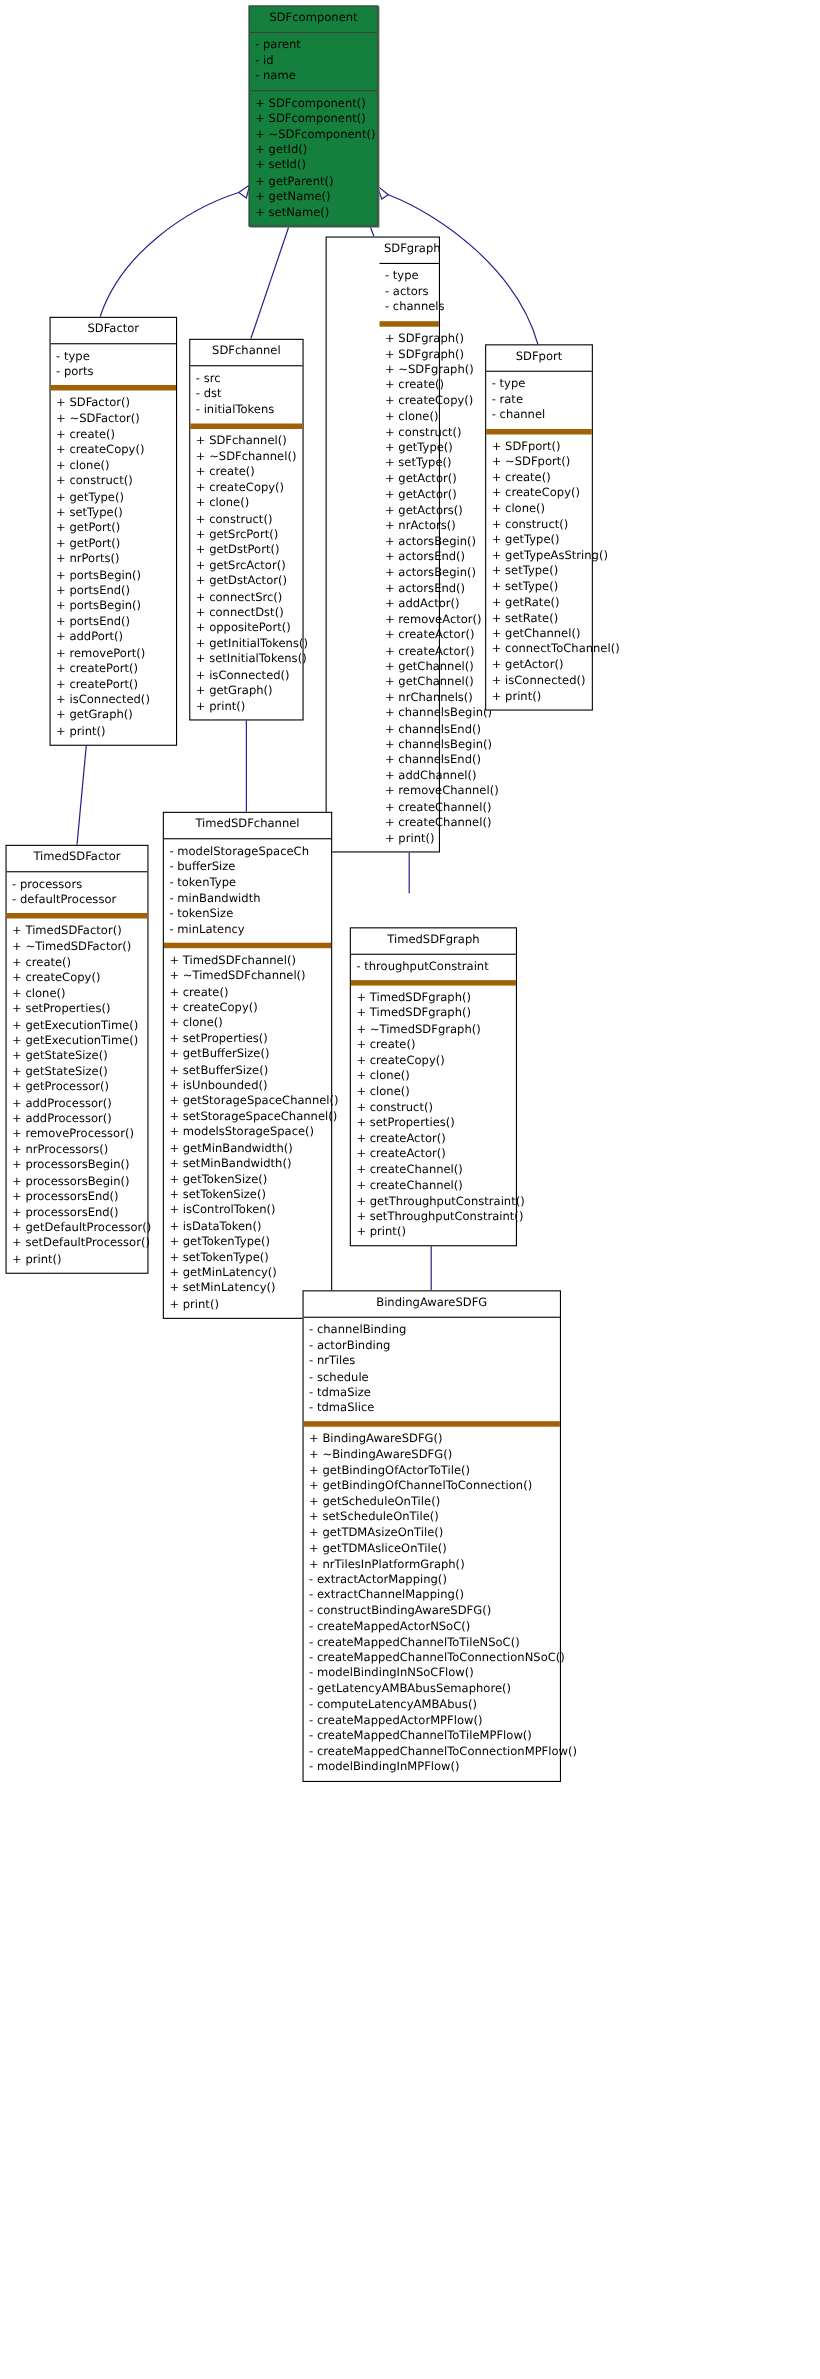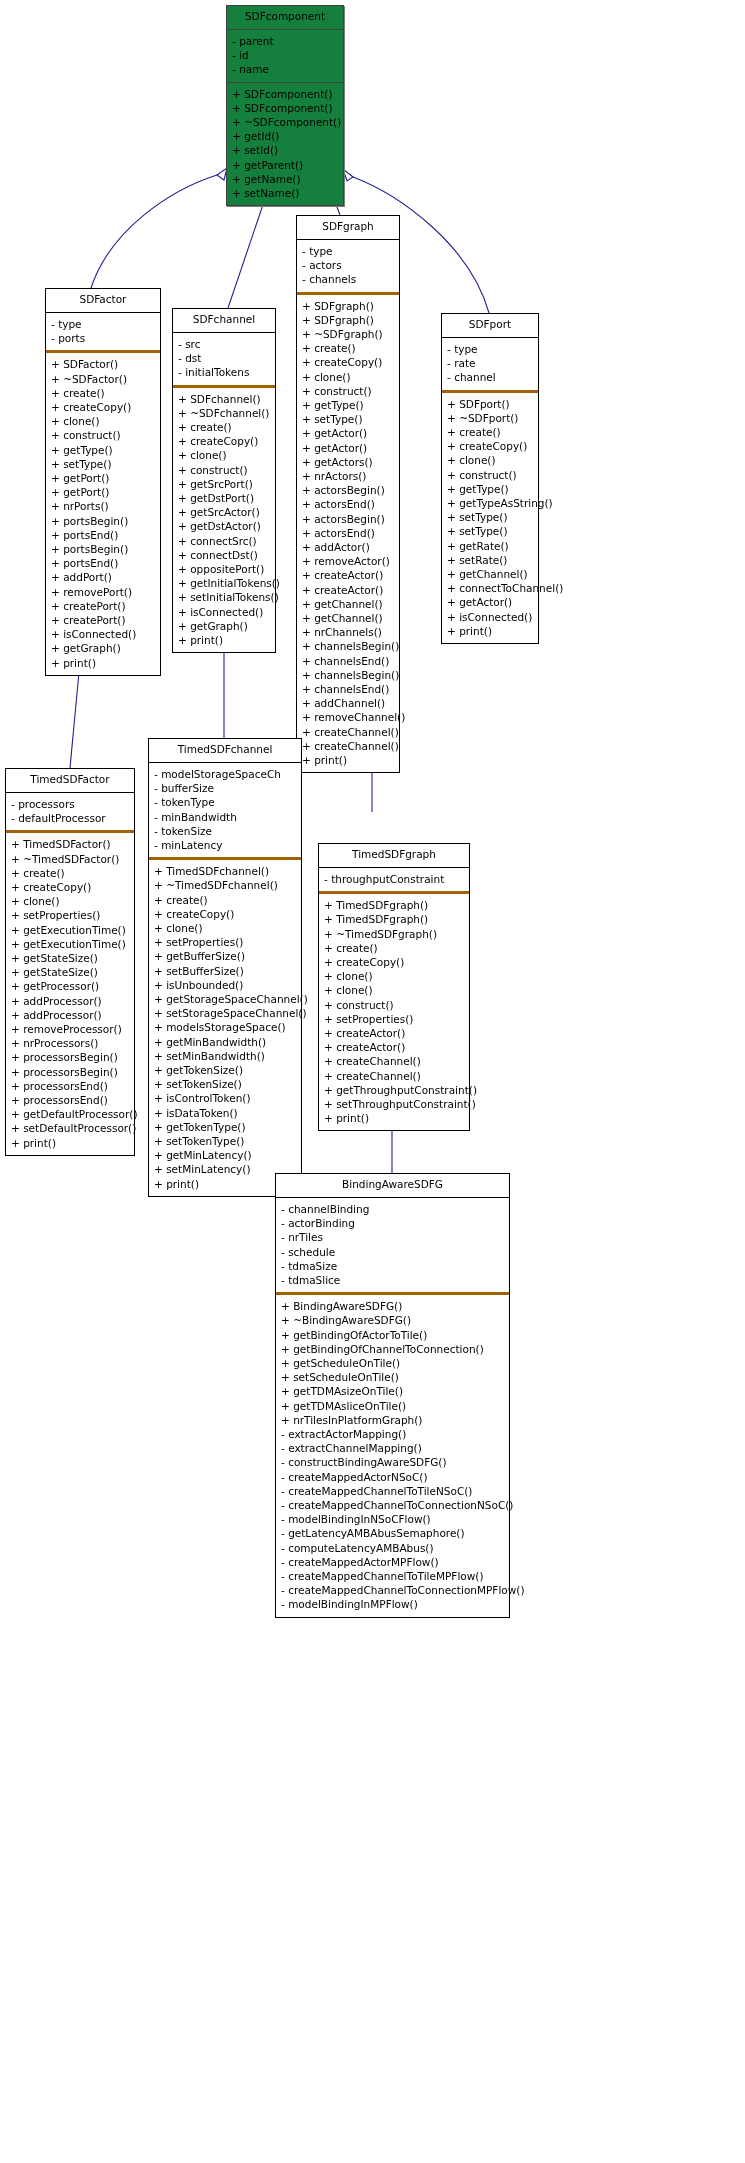--- a/index.html
+++ b/index.html
@@ -46,21 +46,21 @@
     padding: 4px 4px 5px 4px;
     border-bottom: 1px solid #000000;
     font-size: 10.5px;
     white-space: nowrap;
   }
   .uml-class.filled .uml-name {
     border-bottom: 1px solid #404040;
   }
   .uml-attrs {
     padding: 4px 5px 5px 5px;
-    border-bottom: 3px solid #a16207;
+    border-bottom: 5px solid #a16207;
   }
   .uml-class.filled .uml-attrs {
     border-bottom: 1px solid #404040;
   }
   .uml-ops {
     padding: 4px 5px 5px 5px;
   }
   .uml-row {
     white-space: nowrap;
     padding: 0;
@@ -119,21 +119,21 @@
         <div class="uml-row">+ SDFcomponent()</div>
         <div class="uml-row">+ SDFcomponent()</div>
         <div class="uml-row">+ ~SDFcomponent()</div>
         <div class="uml-row">+ getId()</div>
         <div class="uml-row">+ setId()</div>
         <div class="uml-row">+ getParent()</div>
         <div class="uml-row">+ getName()</div>
         <div class="uml-row">+ setName()</div>
       </div>
     </div>
-    <div class="uml-class" style="left: 296px; top: 215px; width: 104px;">
+    <div class="uml-class" style="left: 296px; top: 215px; width: 104px; padding-left: 48px;">
       <div class="uml-name">SDFgraph</div>
       <div class="uml-attrs">
         <div class="uml-row">- type</div>
         <div class="uml-row">- actors</div>
         <div class="uml-row">- channels</div>
       </div>
       <div class="uml-ops">
         <div class="uml-row">+ SDFgraph()</div>
         <div class="uml-row">+ SDFgraph()</div>
         <div class="uml-row">+ ~SDFgraph()</div>

